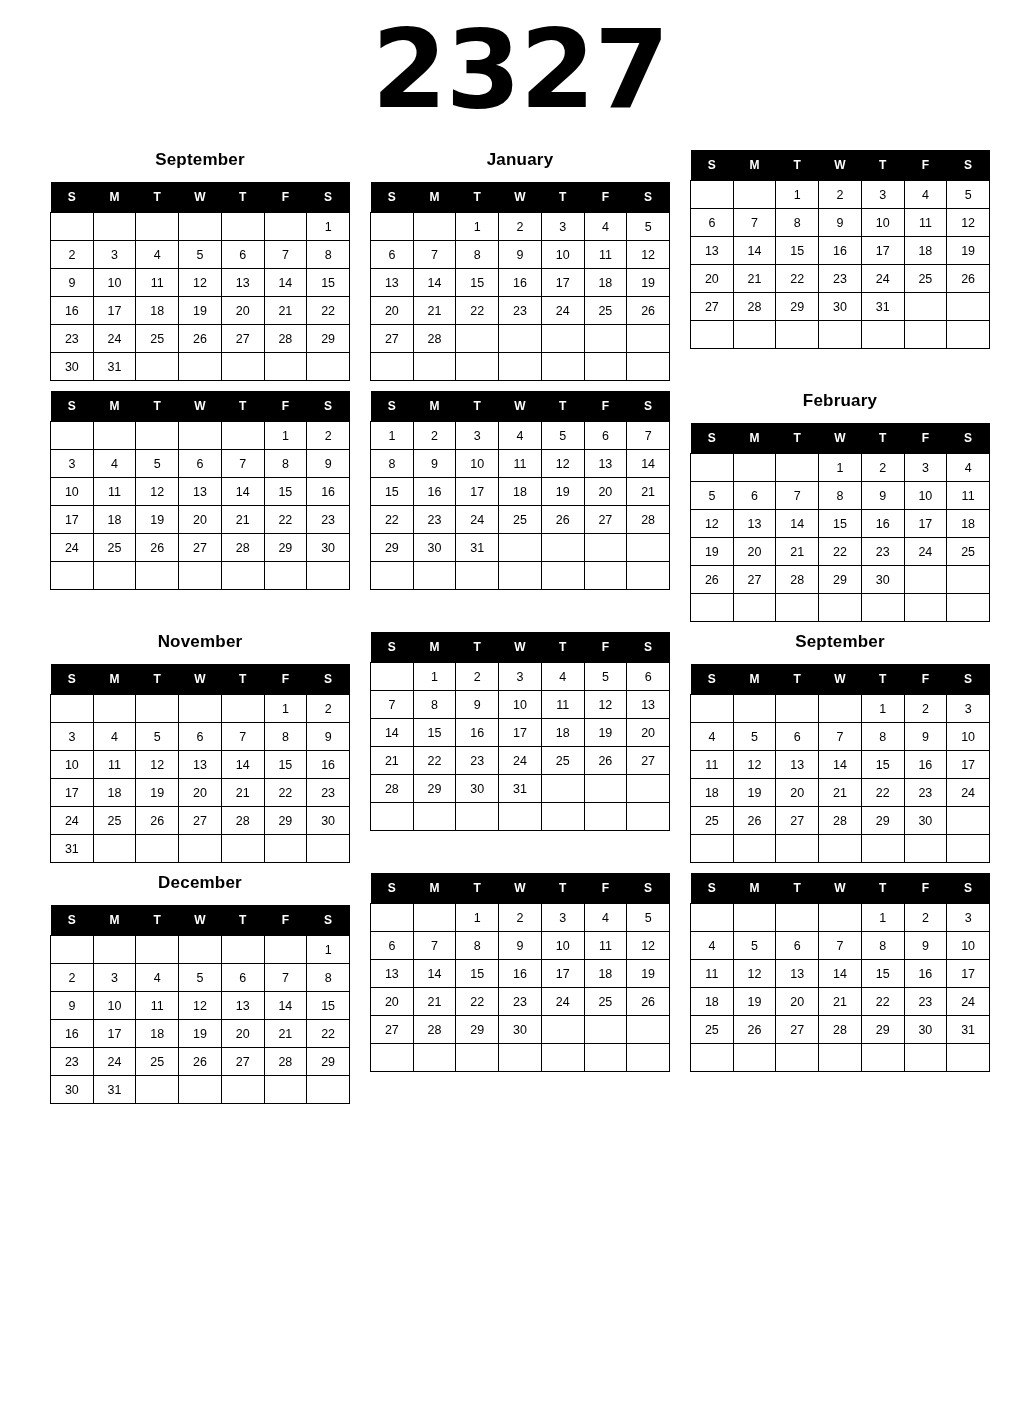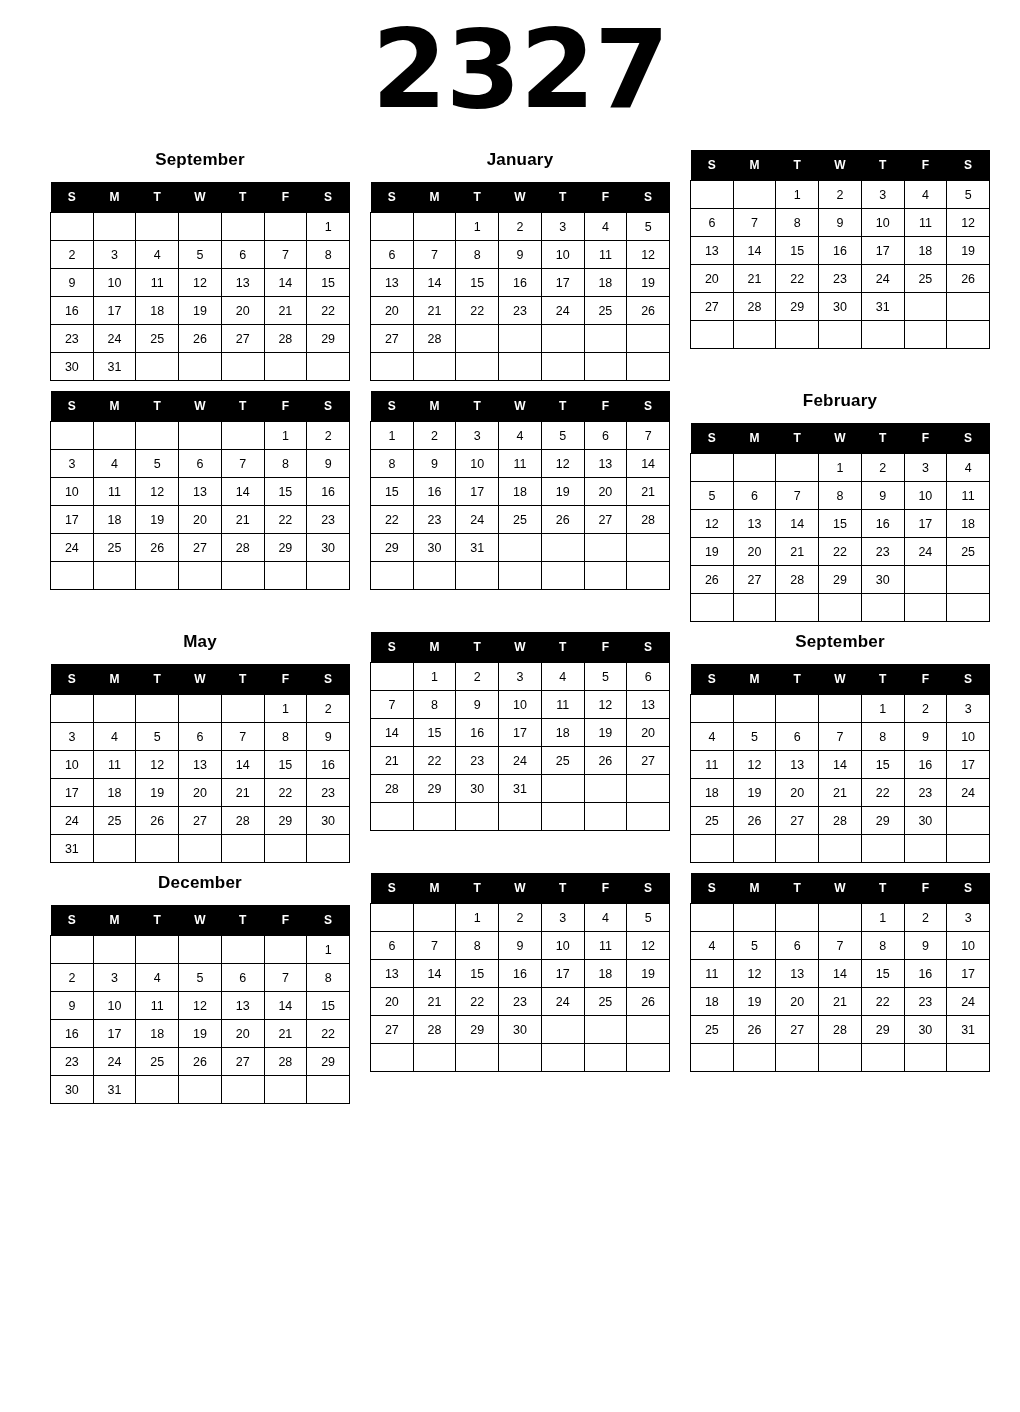--- a/index.html
+++ b/index.html
@@ -509,21 +509,21 @@
               <td class="empty"></td>
               <td class="empty"></td>
               <td class="empty"></td>
               <td class="empty"></td>
               <td class="empty"></td>
             </tr>
           </tbody>
         </table>
       </div>
       <div class="month">
-        <div class="month-name">May</div>
+        <div class="month-name">November</div>
         <table class="cal">
           <thead>
             <tr>
               <th>S</th>
               <th>M</th>
               <th>T</th>
               <th>W</th>
               <th>T</th>
               <th>F</th>
               <th>S</th>

